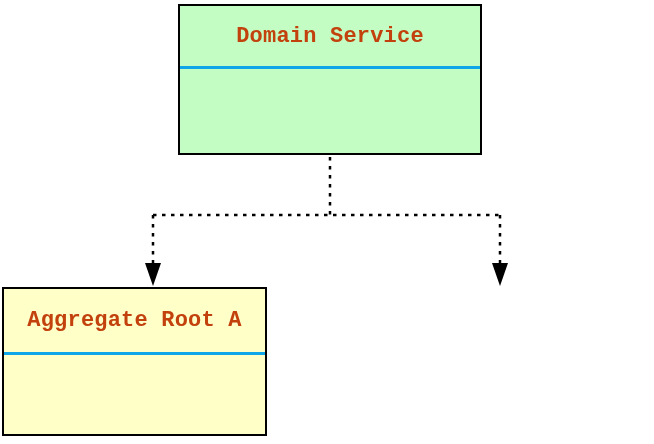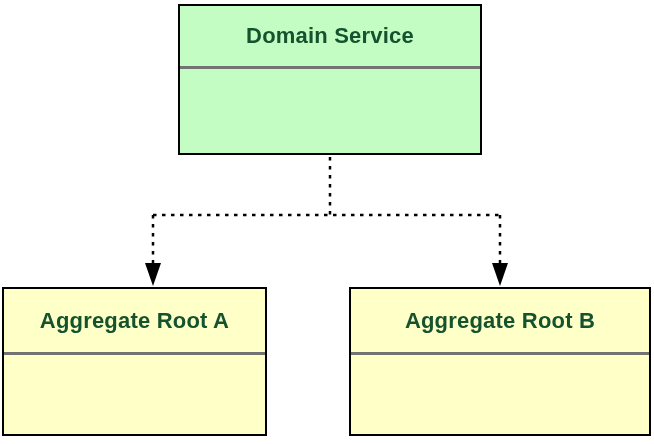--- a/index.html
+++ b/index.html
@@ -19,26 +19,27 @@
     position: absolute;
     border: 2px solid #000000;
     box-sizing: border-box;
     display: flex;
     flex-direction: column;
   }
   .node-title {
     display: flex;
     align-items: center;
     justify-content: center;
-    border-bottom: 3px solid #737373;
+    border-bottom: 3px solid #0ea5e9;
     font-weight: 700;
     font-size: 22px;
     letter-spacing: 0.2px;
-    color: #14532d;
+    color: #c2410c;
     box-sizing: border-box;
+    font-family: Liberation Mono, monospace;
   }
   .node-body {
     flex: 1 1 auto;
   }
   #node-domain-service {
     left: 178px;
     top: 4px;
     width: 304px;
     height: 151px;
   }
@@ -79,24 +80,20 @@
   <div class="node" id="node-domain-service" style="background-color: rgb(195, 253, 195);">
     <div class="node-title">Domain Service</div>
     <div class="node-body"></div>
   </div>
 
   <div class="node" id="node-aggregate-root-a" style="background-color: rgb(255, 255, 200);">
     <div class="node-title">Aggregate Root A</div>
     <div class="node-body"></div>
   </div>
 
-  <div class="node" id="node-aggregate-root-b" style="background-color: rgb(255, 255, 200);">
-    <div class="node-title">Aggregate Root B</div>
-    <div class="node-body"></div>
-  </div>
 
   <svg class="connectors" viewBox="0 0 654 444">
 
     <path class="edge" d="M330,157 V215" stroke="#000000"></path>
 
     <path class="edge" d="M153,215 H500" stroke="#000000"></path>
 
     <path class="edge" d="M153,215 V264" stroke="#000000"></path>
 
     <path class="edge" d="M500,215 V264" stroke="#000000"></path>

